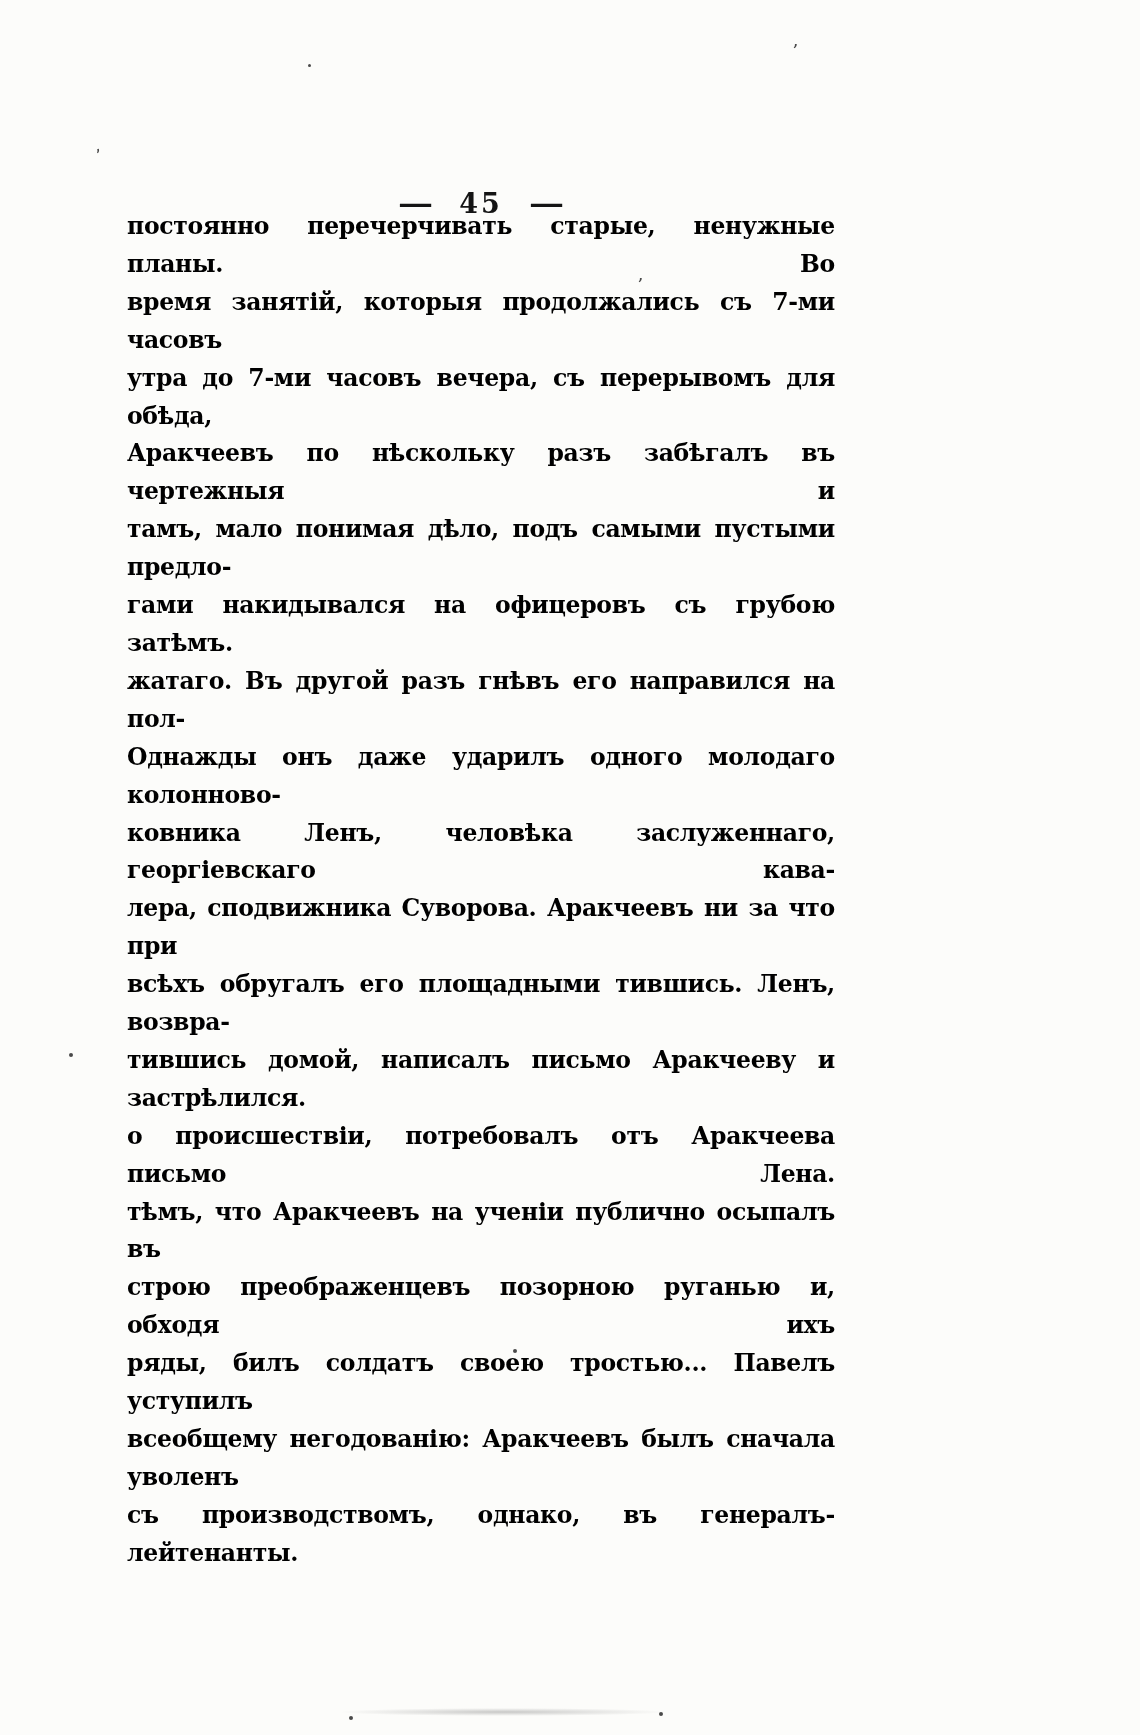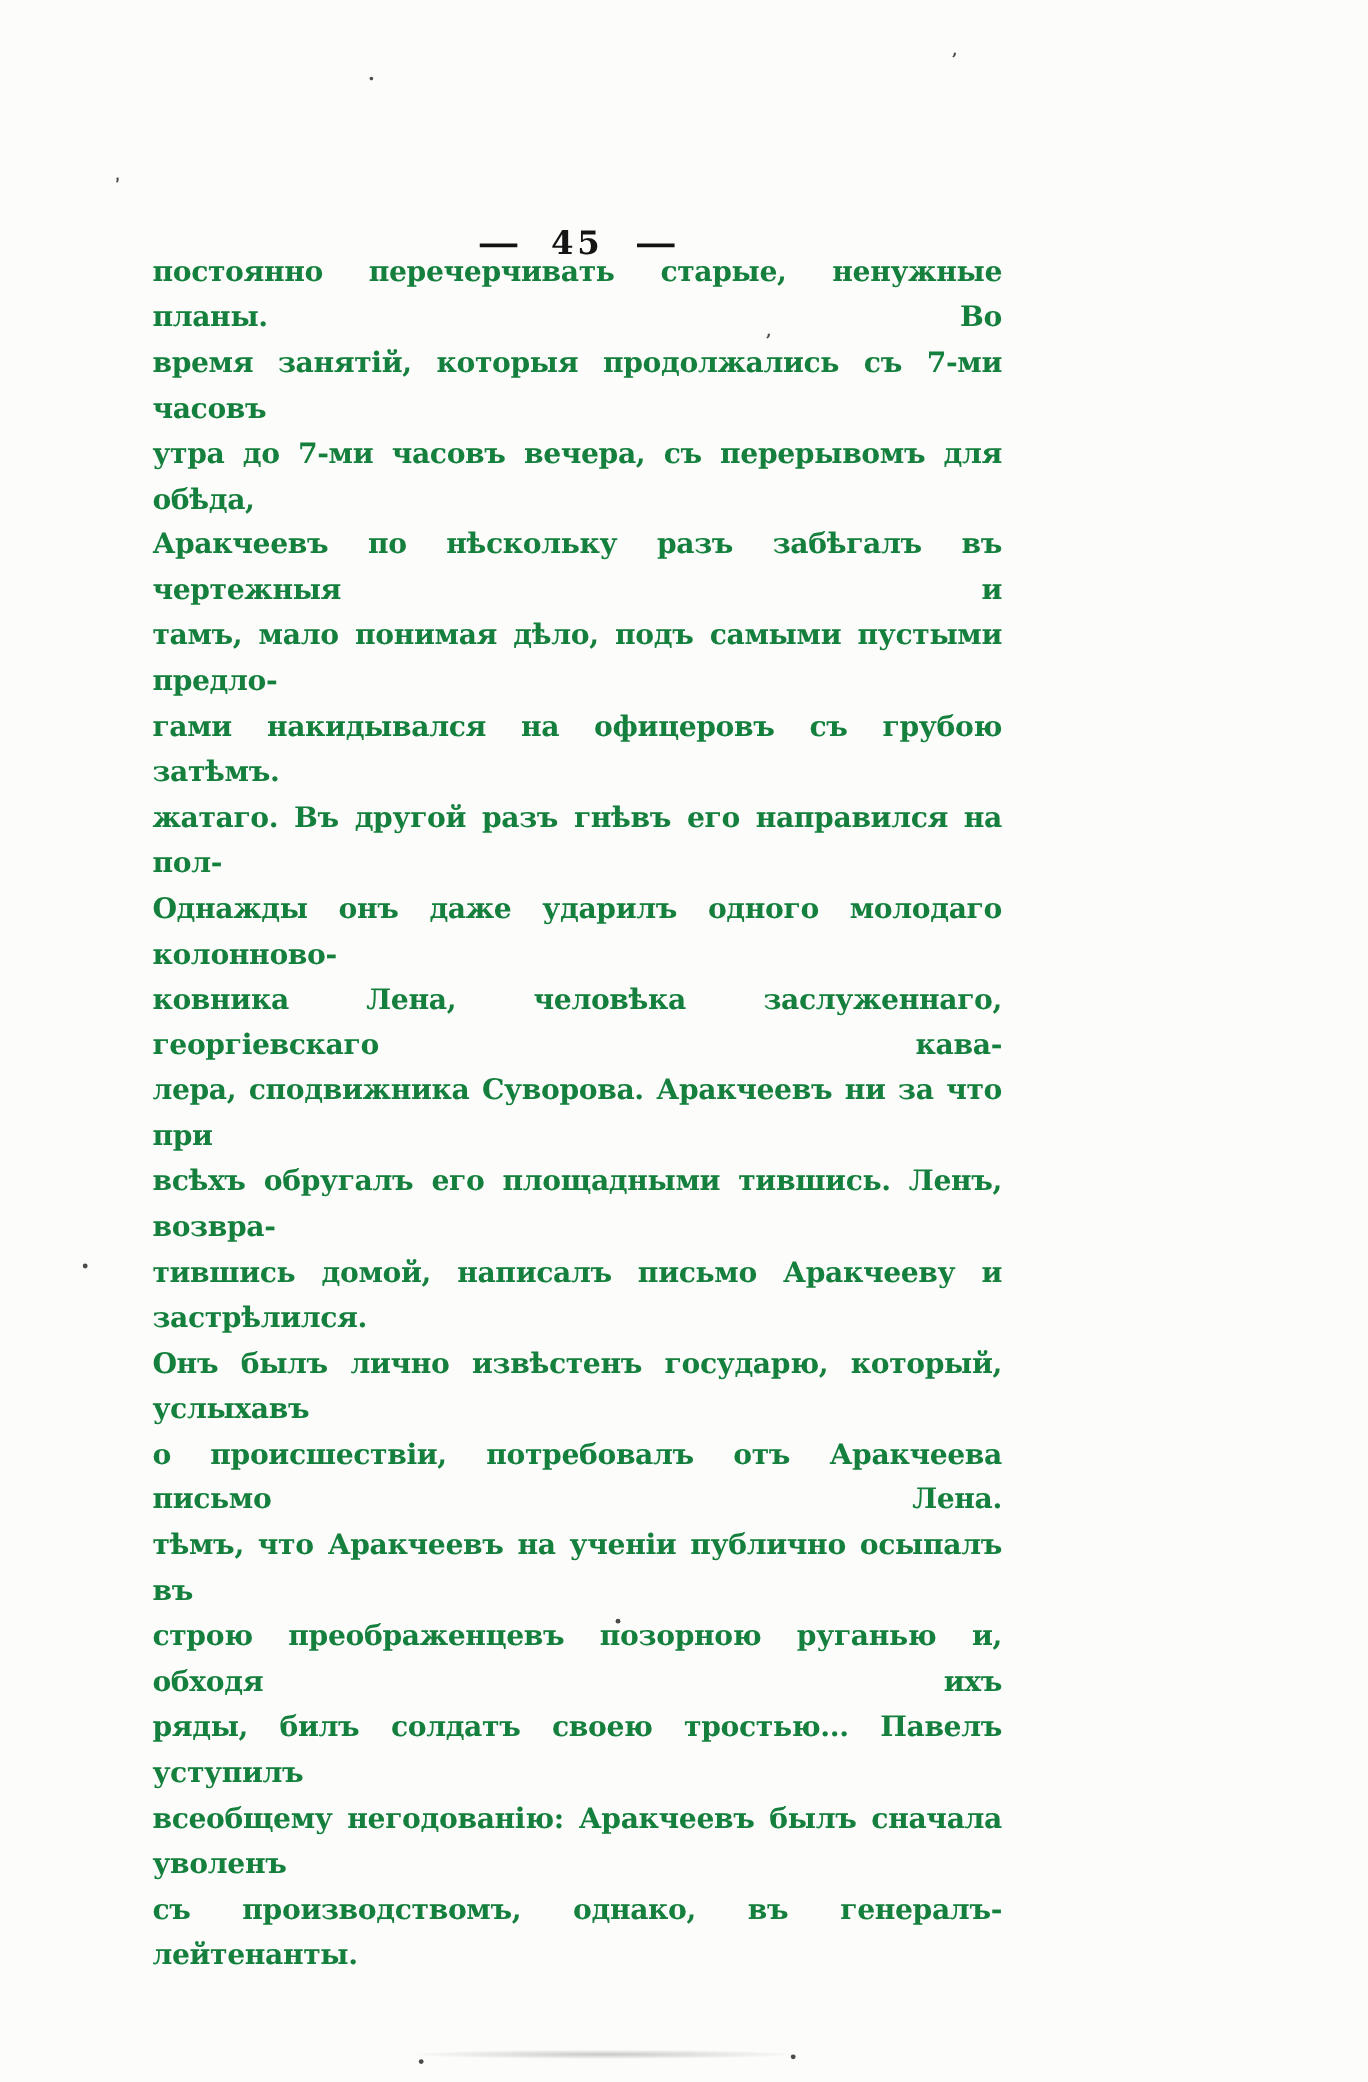--- a/index.html
+++ b/index.html
@@ -44,21 +44,21 @@
     width: 708px;
   }
   .line {
     font-size: 23.5px;
     line-height: 37.9px;
     font-weight: bold;
     letter-spacing: -0.3px;
     text-align: justify;
     text-align-last: justify;
     white-space: normal;
-    color: #15803d;
+    color: #000000;
   }
   .speck {
     position: absolute;
     background: #4a4a4a;
     border-radius: 50%;
   }
   .mark {
     position: absolute;
     color: #4a4a4a;
     font-size: 14px;
@@ -84,25 +84,24 @@
 
   <div class="text-block">
     <div class="line">постоянно перечерчивать старые, ненужные планы. Во</div>
     <div class="line">время занятій, которыя продолжались съ 7-ми часовъ</div>
     <div class="line">утра до 7-ми часовъ вечера, съ перерывомъ для обѣда,</div>
     <div class="line">Аракчеевъ по нѣскольку разъ забѣгалъ въ чертежныя и</div>
     <div class="line">тамъ, мало понимая дѣло, подъ самыми пустыми предло-</div>
     <div class="line">гами накидывался на офицеровъ съ грубою затѣмъ.</div>
     <div class="line">жатаго. Въ другой разъ гнѣвъ его направился на пол-</div>
     <div class="line">Однажды онъ даже ударилъ одного молодаго колонново-</div>
-    <div class="line">ковника Лена, человѣка заслуженнаго, георгіевскаго кава-</div>
+    <div class="line">ковника Ленъ, человѣка заслуженнаго, георгіевскаго кава-</div>
     <div class="line">лера, сподвижника Суворова. Аракчеевъ ни за что при</div>
     <div class="line">всѣхъ обругалъ его площадными тившись. Ленъ, возвра-</div>
     <div class="line">тившись домой, написалъ письмо Аракчееву и застрѣлился.</div>
-    <div class="line">Онъ былъ лично извѣстенъ государю, который, услыхавъ</div>
     <div class="line">о происшествіи, потребовалъ отъ Аракчеева письмо Лена.</div>
     <div class="line">тѣмъ, что Аракчеевъ на ученіи публично осыпалъ въ</div>
     <div class="line">строю преображенцевъ позорною руганью и, обходя ихъ</div>
     <div class="line">ряды, билъ солдатъ своею тростью... Павелъ уступилъ</div>
     <div class="line">всеобщему негодованію: Аракчеевъ былъ сначала уволенъ</div>
     <div class="line">съ производствомъ, однако, въ генералъ-лейтенанты.</div>
 
   </div>
 
   <span class="mark" style="left:793px; top:42px;">’</span>

